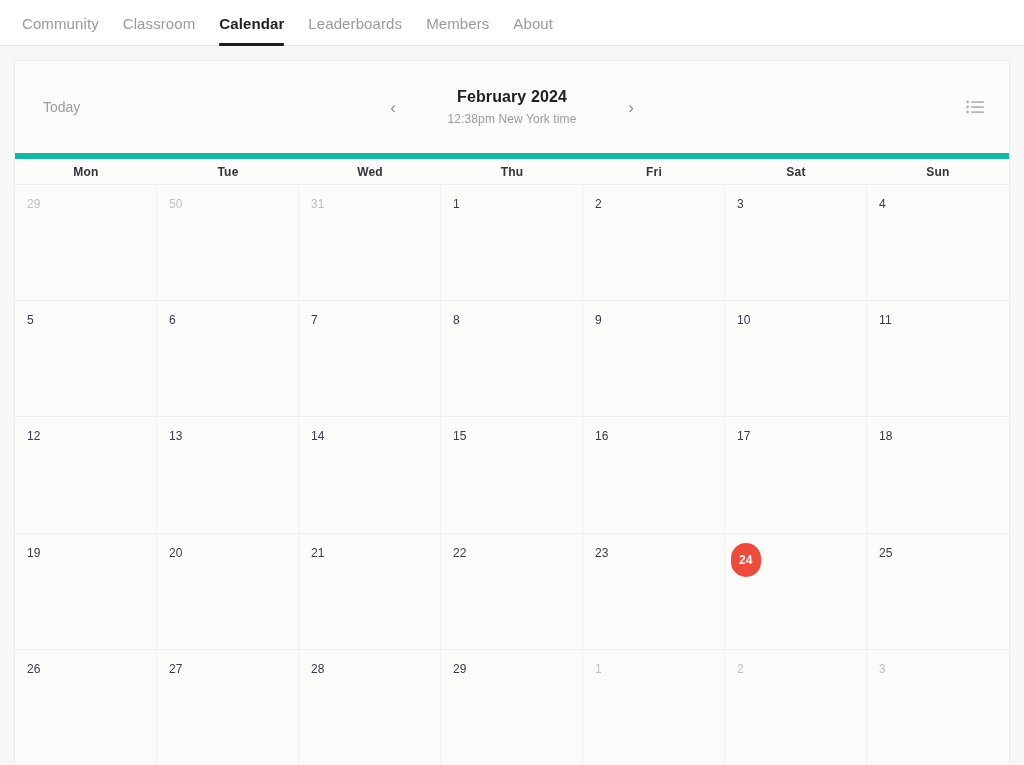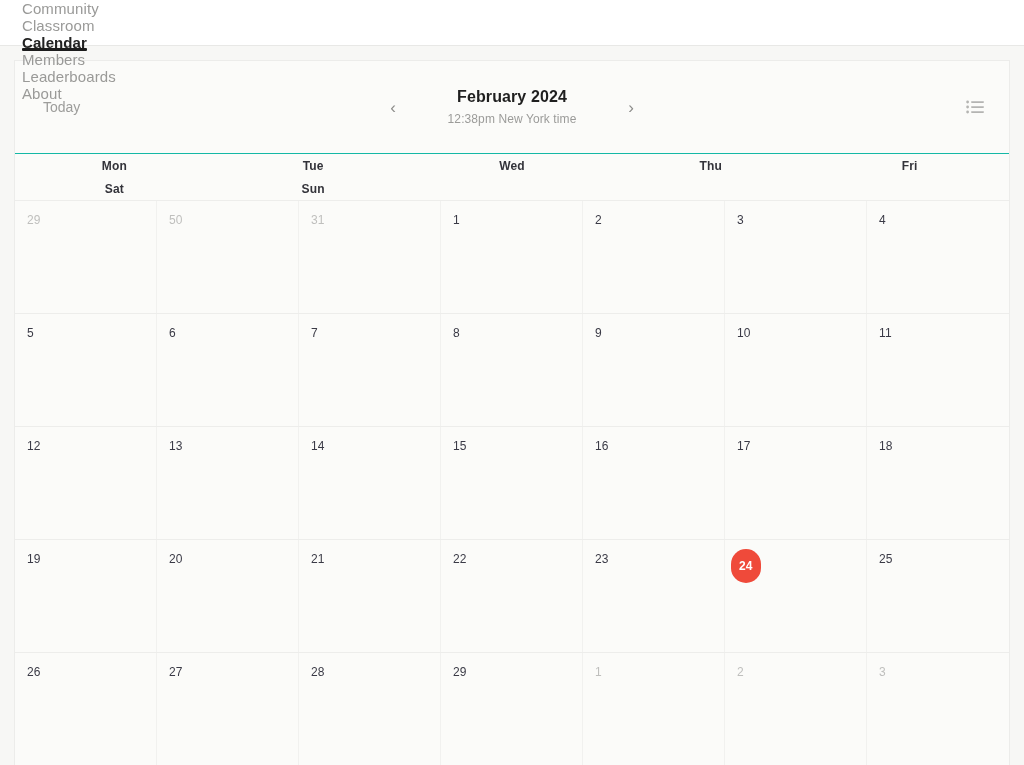--- a/index.html
+++ b/index.html
@@ -19,21 +19,20 @@
 
   
   .topnav {
     height: 46px;
     background: #ffffff;
     display: flex;
     align-items: flex-start;
     padding: 0 10px;
     border-bottom: 1px solid #e8e8e6;
     position: relative;
-    flex-direction: column;
   }
 
   .nav-item {
     position: relative;
     height: 46px;
     display: flex;
     align-items: center;
     padding: 0 12px;
     font-size: 15px;
     color: #9a9a98;
@@ -148,24 +147,24 @@
     width: 24px;
     height: 24px;
     display: flex;
     align-items: center;
     justify-content: center;
   }
 
   
   .weekdays {
     display: grid;
-    grid-template-columns: repeat(5, 1fr);
-    border-top: 1px solid #14b8a6;
+    grid-template-columns: repeat(7, 1fr);
+    border-top: 6px solid #14b8a6;
     border-bottom: 1px solid #ededeb;
-    height: 48px;
+    height: 32px;
     flex: 0 0 auto;
   }
 
   .weekday {
     display: flex;
     align-items: center;
     justify-content: center;
     font-size: 12px;
     font-weight: 700;
     color: #33333a;
@@ -221,22 +220,22 @@
     margin-left: -6px;
   }
 </style>
 </head>
 <body>
 
 <div class="topnav" id="topnav">
     <div class="nav-item">Community</div>
     <div class="nav-item">Classroom</div>
     <div class="nav-item active">Calendar</div>
+    <div class="nav-item">Leaderboards</div>
     <div class="nav-item">Members</div>
-    <div class="nav-item">Leaderboards</div>
     <div class="nav-item">About</div>
   </div>
 
 <div class="page">
   <div class="calendar-card">
 
     <div class="cal-toolbar">
 
       <button class="today-btn">Today</button>
 

